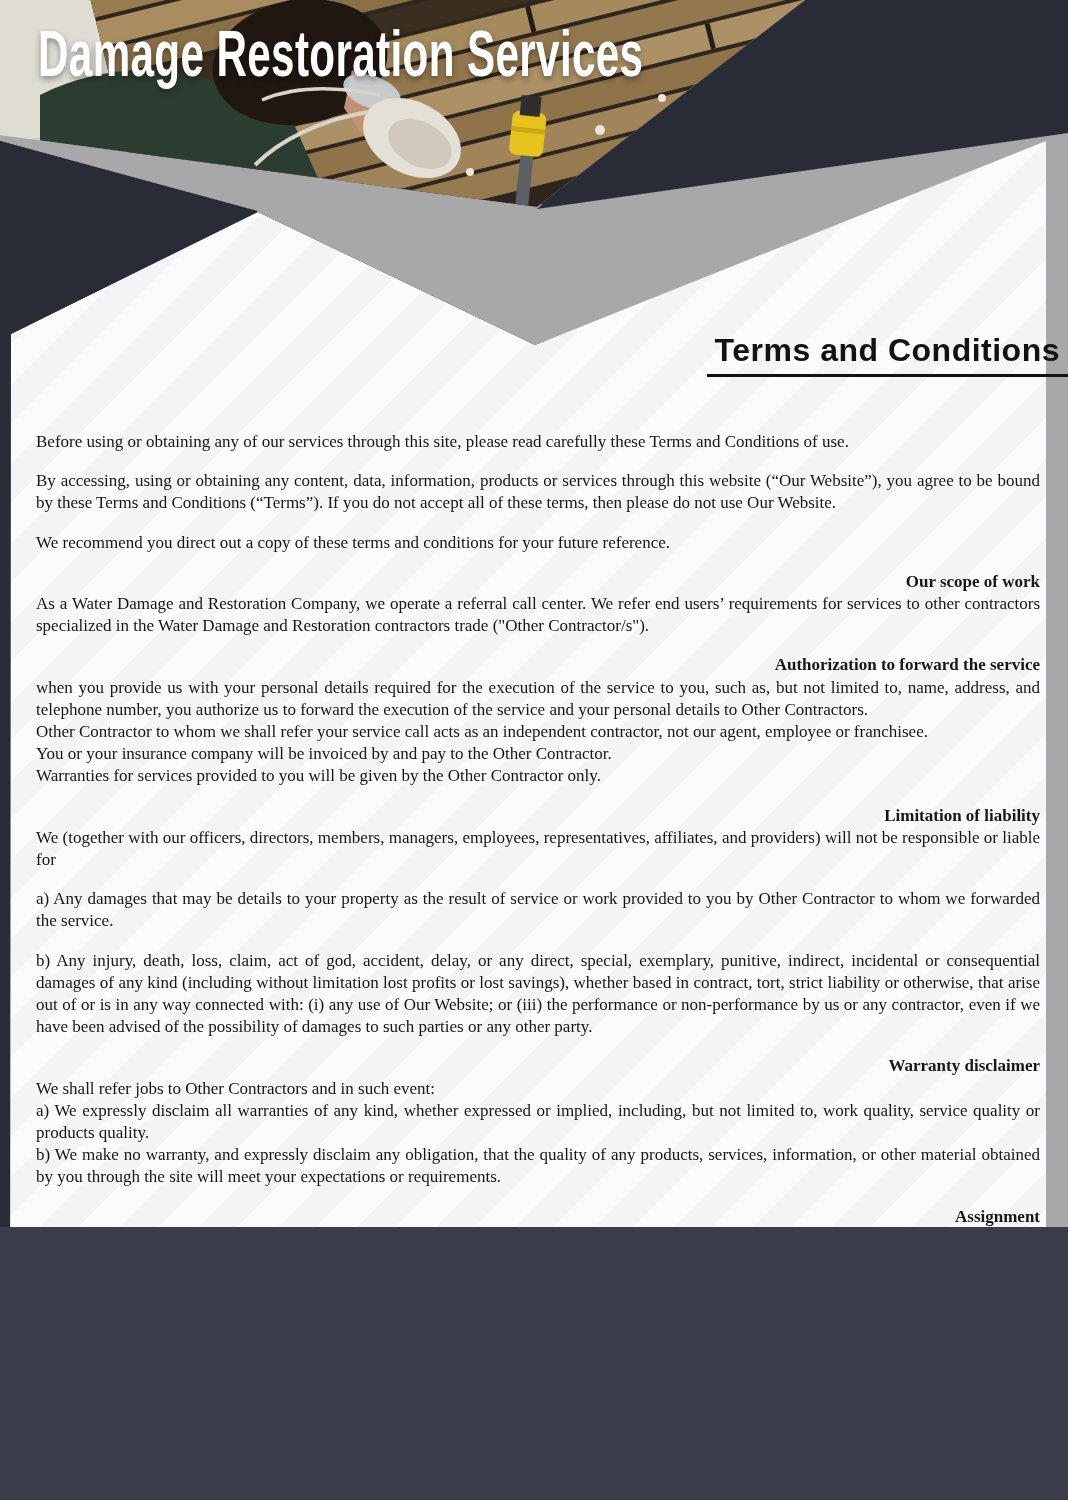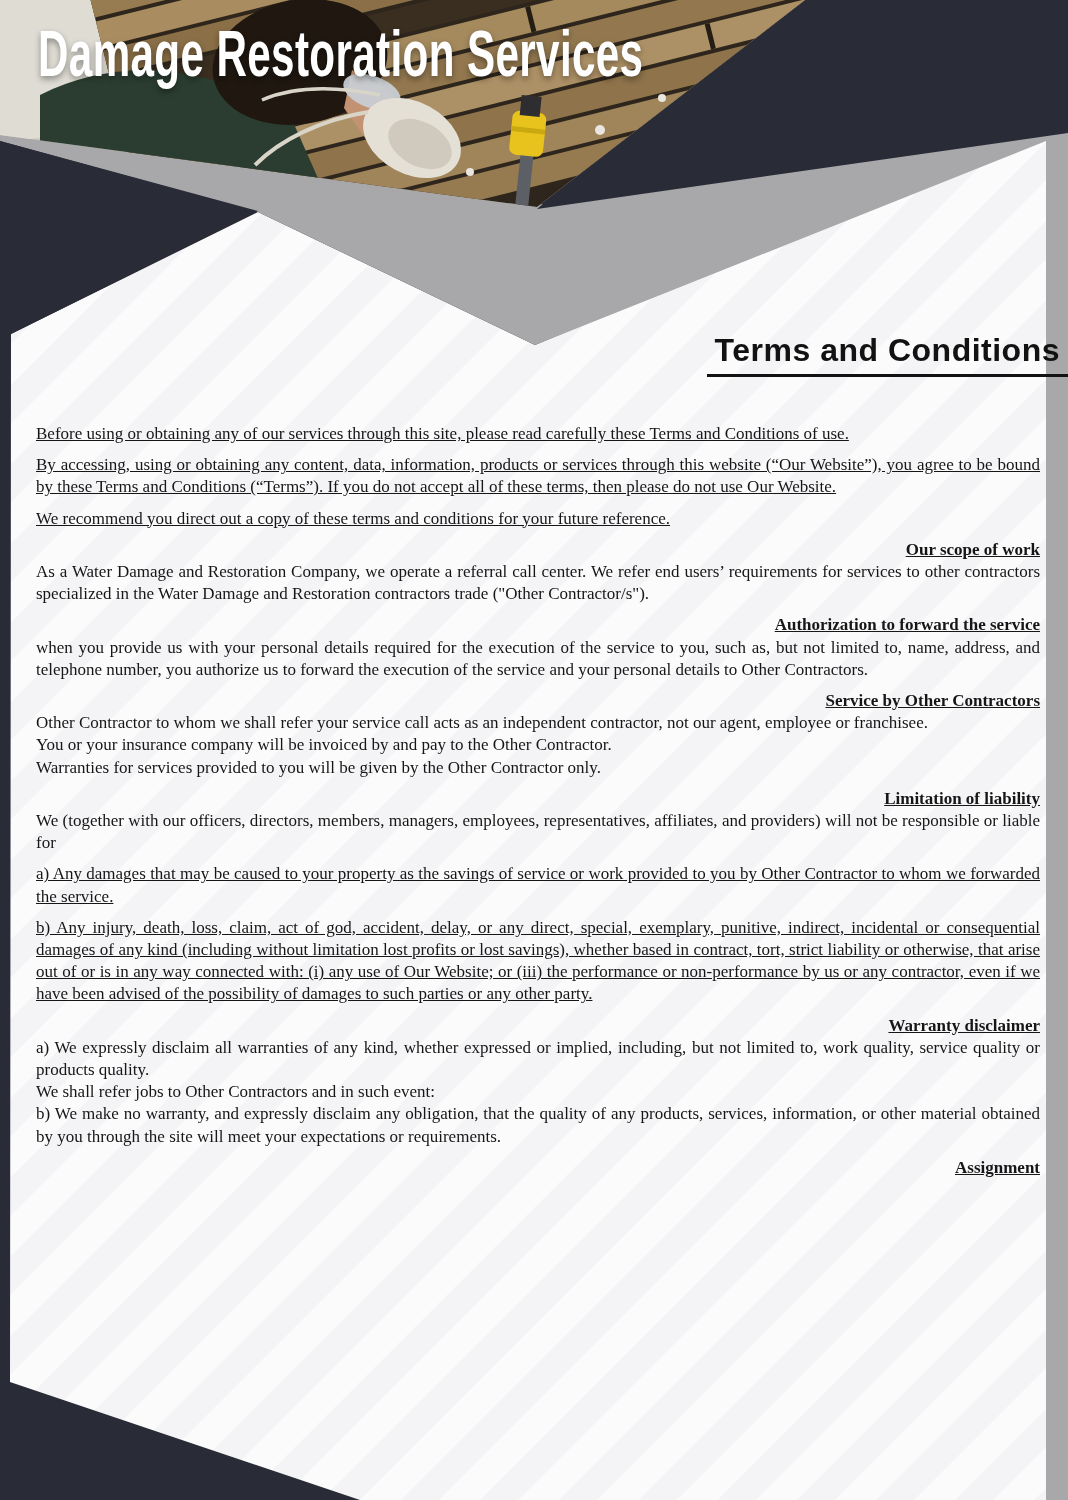--- a/index.html
+++ b/index.html
@@ -6,21 +6,21 @@
     --navy:#292b37;
     --gray:#a8a8aa;
     --paper:#fbfbfc;
     --stripe:#f4f4f7;
     --text:#161616;
     --title-color:#ffffff;
   }
   html,body{margin:0;padding:0;background:#3a3c49;}
   .page{
     position:relative;
-    width:1068px;height:1500px;
+    width:1068px;height:1227px;
     margin:0 auto;
     overflow:hidden;
     background:var(--navy);
     font-family:"Liberation Serif",serif;
   }
   .bg-svg{position:absolute;inset:0;width:1068px;height:1500px;display:block;}
 
   .navy-fill{fill:var(--navy);}
   .gray-fill{fill:var(--gray);}
 
@@ -50,21 +50,21 @@
     color:#121212;
     border-bottom:3px solid #121212;
     padding:0 8px 5px 8px;
   }
 
   .terms{
     position:absolute;left:36px;top:414px;width:1004px;
     font-size:17px;line-height:22.2px;color:var(--text);
   }
   .block{margin:0;text-align:justify;-webkit-hyphens:auto;hyphens:auto;}
-  .block.gap{margin-top:9px;text-decoration:underline;}
+  .block.gap{margin-top:17px;}
   .block.bold{font-weight:bold;text-align:right;}
 </style>
 </head>
 <body>
 
 <div class="page">
 
   <svg class="bg-svg" viewBox="0 0 1068 1500" aria-hidden="true">
     <defs>
       <clipPath id="photoClip">
@@ -144,28 +144,27 @@
   </div>
 
   <div class="terms">
       <p class="block body gap">Before using or obtaining any of our services through this site, please read carefully these Terms and Conditions of use.</p>
       <p class="block body gap">By accessing, using or obtaining any content, data, information, products or services through this website (“Our Website”), you agree to be bound by these Terms and Conditions (“Terms”). If you do not accept all of these terms, then please do not use Our Website.</p>
       <p class="block body gap">We recommend you direct out a copy of these terms and conditions for your future reference.</p>
       <p class="block bold gap">Our scope of work</p>
       <p class="block body">As a Water Damage and Restoration Company, we operate a referral call center. We refer end users’ requirements for services to other contractors specialized in the Water Damage and Restoration contractors trade ("Other Contractor/s").</p>
       <p class="block bold gap">Authorization to forward the service</p>
       <p class="block body">when you provide us with your personal details required for the execution of the service to you, such as, but not limited to, name, address, and telephone number, you authorize us to forward the execution of the service and your personal details to Other Contractors.</p>
-      <p class="block bold gap">Service by Other Contractors</p>
       <p class="block body">Other Contractor to whom we shall refer your service call acts as an independent contractor, not our agent, employee or franchisee.</p>
       <p class="block body">You or your insurance company will be invoiced by and pay to the Other Contractor.</p>
       <p class="block body">Warranties for services provided to you will be given by the Other Contractor only.</p>
       <p class="block bold gap">Limitation of liability</p>
       <p class="block body">We (together with our officers, directors, members, managers, employees, representatives, affiliates, and providers) will not be responsible or liable for</p>
-      <p class="block body gap">a) Any damages that may be caused to your property as the savings of service or work provided to you by Other Contractor to whom we forwarded the service.</p>
+      <p class="block body gap">a) Any damages that may be details to your property as the result of service or work provided to you by Other Contractor to whom we forwarded the service.</p>
       <p class="block body gap">b) Any injury, death, loss, claim, act of god, accident, delay, or any direct, special, exemplary, punitive, indirect, incidental or consequential damages of any kind (including without limitation lost profits or lost savings), whether based in contract, tort, strict liability or otherwise, that arise out of or is in any way connected with: (i) any use of Our Website; or (iii) the performance or non-performance by us or any contractor, even if we have been advised of the possibility of damages to such parties or any other party.</p>
       <p class="block bold gap">Warranty disclaimer</p>
+      <p class="block body">We shall refer jobs to Other Contractors and in such event:</p>
       <p class="block body">a) We expressly disclaim all warranties of any kind, whether expressed or implied, including, but not limited to, work quality, service quality or products quality.</p>
-      <p class="block body">We shall refer jobs to Other Contractors and in such event:</p>
       <p class="block body">b) We make no warranty, and expressly disclaim any obligation, that the quality of any products, services, information, or other material obtained by you through the site will meet your expectations or requirements.</p>
       <p class="block bold gap">Assignment</p>
     </div>
 
 </div>
 
 </body></html>

